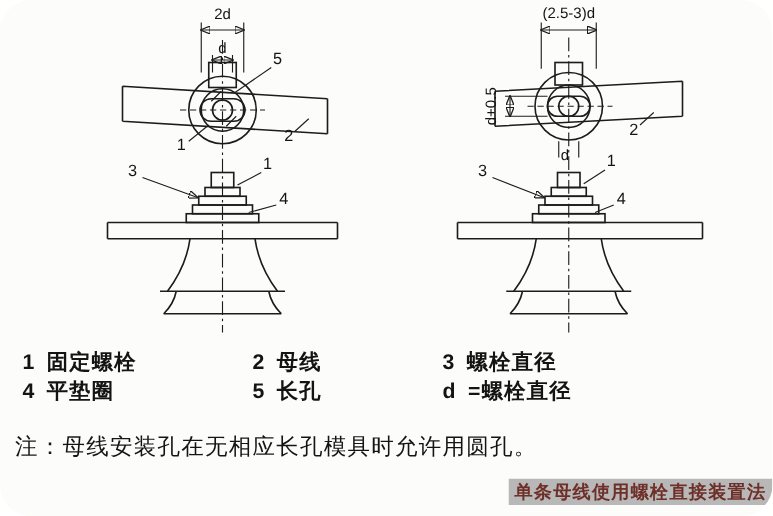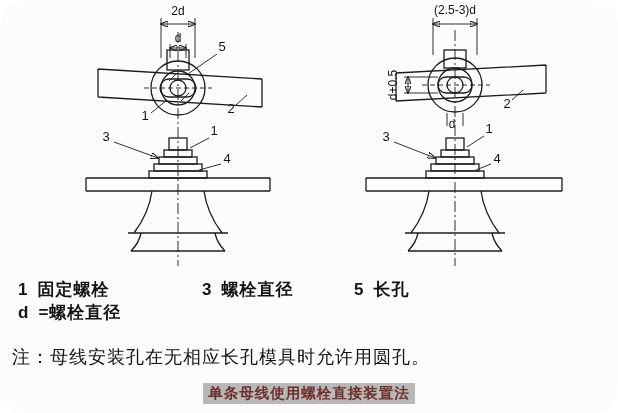--- a/index.html
+++ b/index.html
@@ -22,21 +22,21 @@
     position:absolute; left:18px; top:278px; width:584px;
     display:grid; grid-template-columns:184px 152px 1fr; row-gap:0;
     font-size:17px; font-weight:700; letter-spacing:1px;
   }
   .legend-item { white-space:nowrap; }
   .legend-num { margin-right:9px; }
   .note {
     position:absolute; left:12px; top:345px; width:600px;
     font-size:18px; font-weight:400; letter-spacing:1px;
   }
-  .caption-row { position:absolute; left:0; top:383px; width:618px; text-align:center; }
+  .caption-row { position:absolute; left:0; top:383px; width:618px; text-align:right; }
   .caption {
     display:inline-block; padding:1px 5px;
     background:#b8b8b8; color:#6e2f28;
     font-size:14.5px; font-weight:700; letter-spacing:1px;
   }
 </style>
 </head>
 <body>
 
 <div class="page">
@@ -163,21 +163,27 @@
       <path class="thin" d="M491,164 L476,170"></path>
       <text x="497" y="163">4</text>
     </g>
   </svg>
 
   <div class="legend">
     <div class="legend-item">
       <span class="legend-num">1</span><span class="legend-text">固定螺栓</span>
     </div>
     <div class="legend-item">
+      <span class="legend-num">2</span><span class="legend-text">母线</span>
+    </div>
+    <div class="legend-item">
       <span class="legend-num">3</span><span class="legend-text">螺栓直径</span>
+    </div>
+    <div class="legend-item">
+      <span class="legend-num">4</span><span class="legend-text">平垫圈</span>
     </div>
     <div class="legend-item">
       <span class="legend-num">5</span><span class="legend-text">长孔</span>
     </div>
     <div class="legend-item">
       <span class="legend-num">d</span><span class="legend-text">=螺栓直径</span>
     </div>
   </div>
 
   <div class="note">注：母线安装孔在无相应长孔模具时允许用圆孔。</div>

